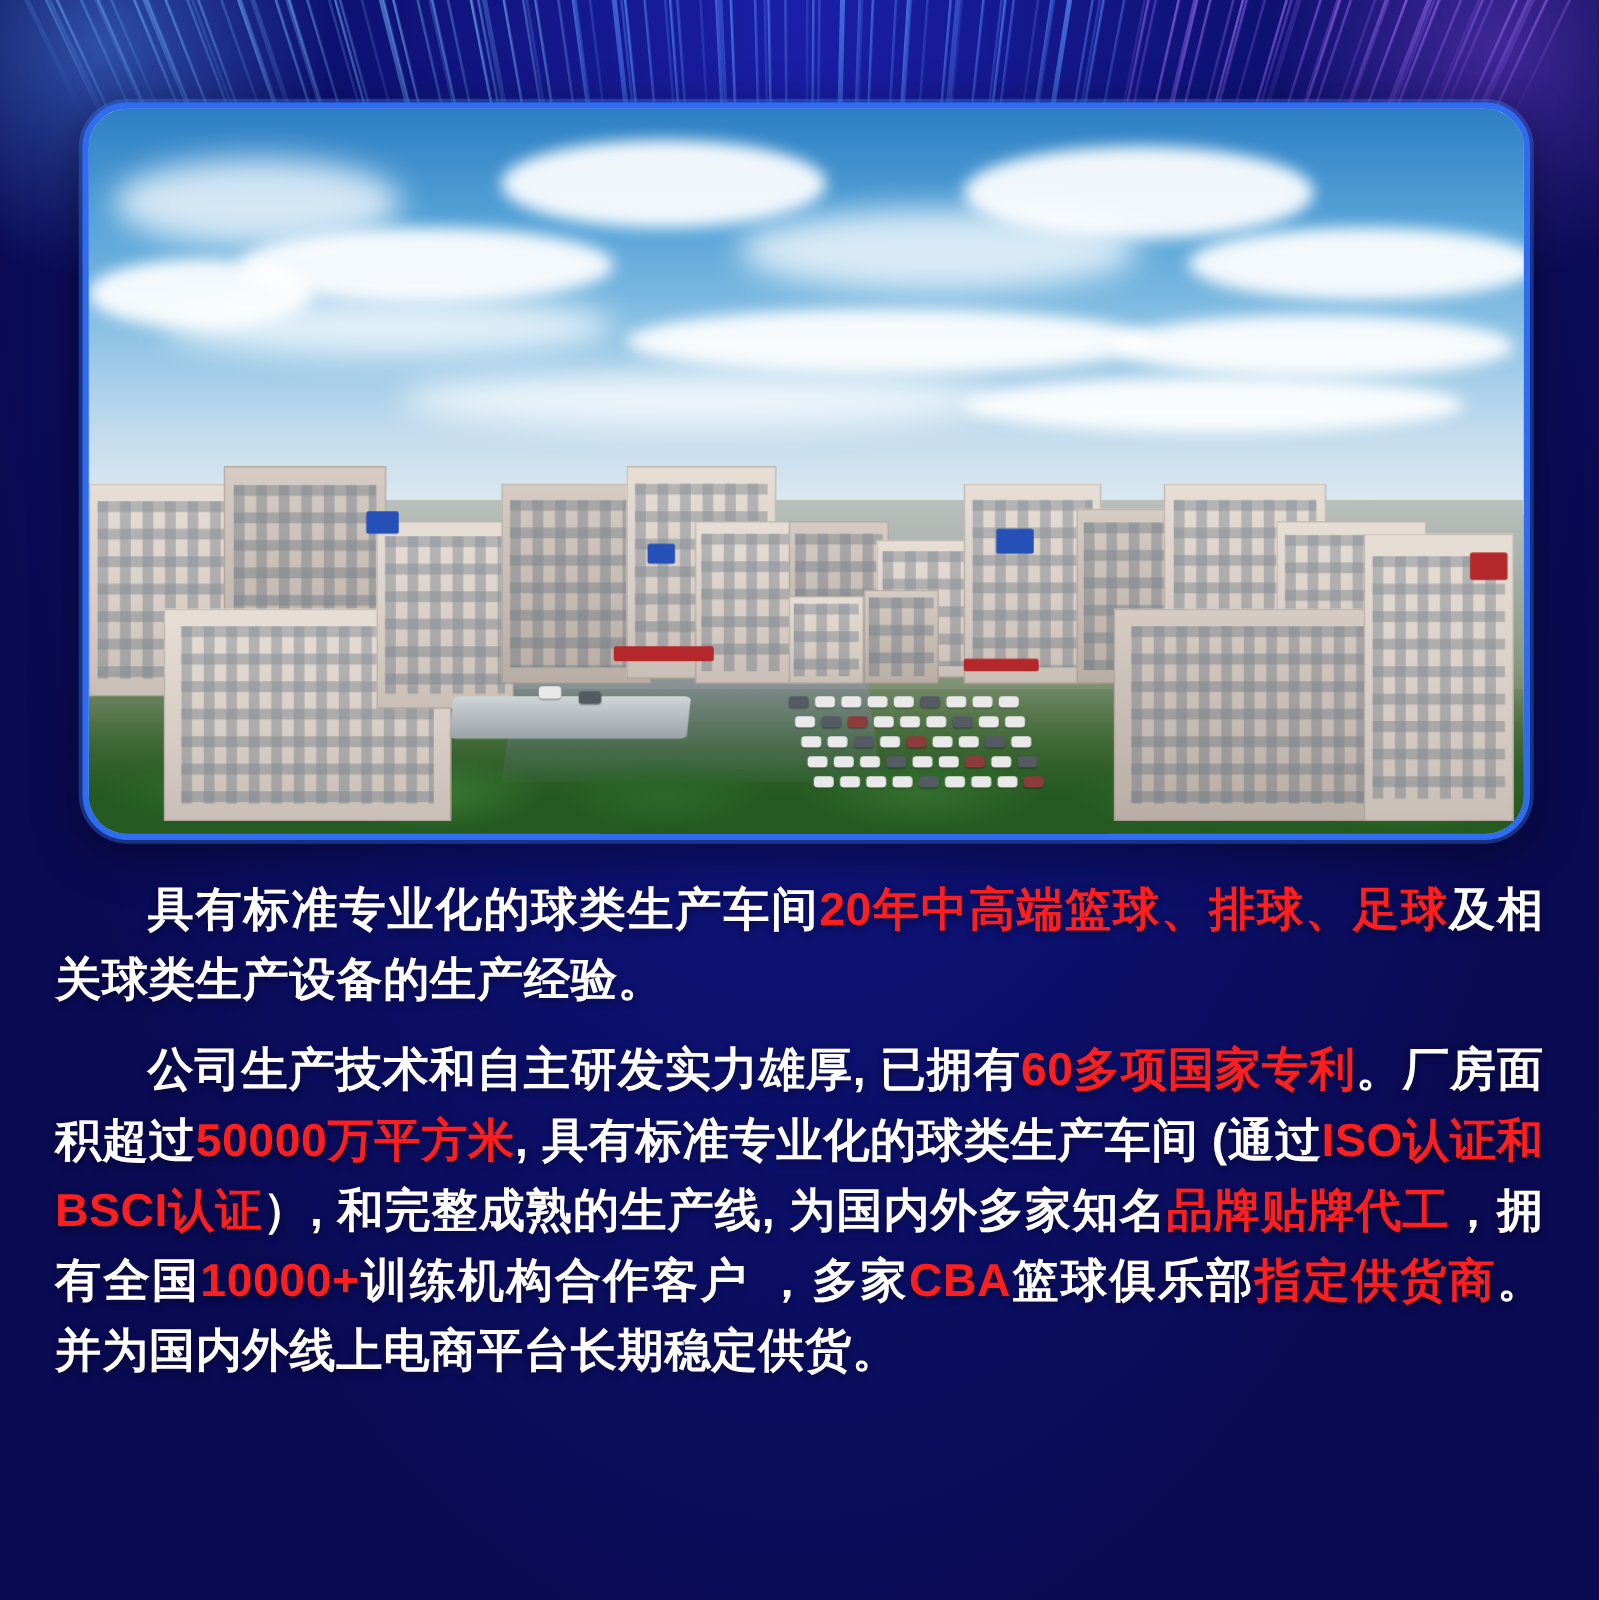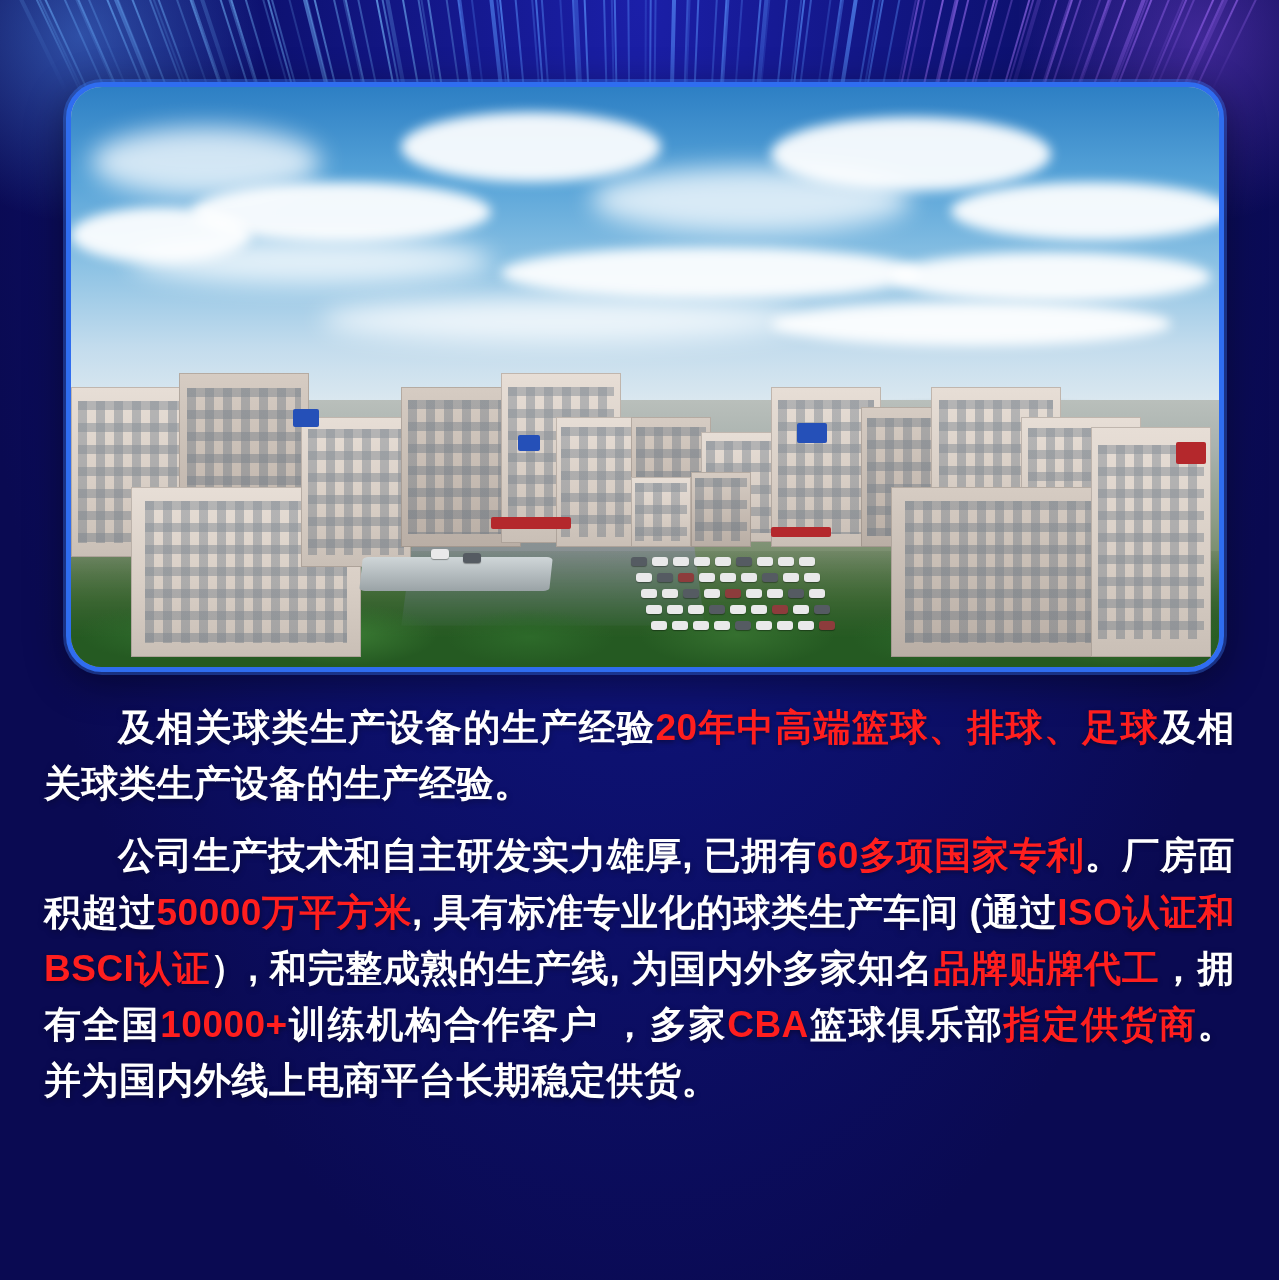--- a/index.html
+++ b/index.html
@@ -412,17 +412,17 @@
         <div class="car" style="left: 685px; top: 534px; width: 16px; height: 9px;"></div>
         <div class="car" style="left: 706px; top: 534px; width: 16px; height: 9px;"></div>
         <div class="car" style="left: 727px; top: 534px; width: 16px; height: 9px;"></div>
         <div class="car r" style="left: 748px; top: 534px; width: 16px; height: 9px;"></div>
         <div class="car" style="left: 360px; top: 462px; width: 18px; height: 10px;"></div>
         <div class="car d" style="left: 392px; top: 466px; width: 18px; height: 10px;"></div>
       </div>
   </div>
 
   <div class="copy">
-    <p id="p1"><span>及相关球类生产设备的生产经验</span><span class="hl">20年中高端篮球、排球、足球</span><span>及相关球类生产设备的生产经验。</span></p>
+    <p id="p1"><span>具有标准专业化的球类生产车间</span><span class="hl">20年中高端篮球、排球、足球</span><span>及相关球类生产设备的生产经验。</span></p>
     <p id="p2"><span>公司生产技术和自主研发实力雄厚, 已拥有</span><span class="hl">60多项国家专利</span><span>。厂房面积超过</span><span class="hl">50000万平方米</span><span>, 具有标准专业化的球类生产车间 (通过</span><span class="hl">ISO认证和BSCI认证</span><span>）, 和完整成熟的生产线, 为国内外多家知名</span><span class="hl">品牌贴牌代工</span><span>，拥有全国</span><span class="hl">10000+</span><span>训练机构合作客户 ，多家</span><span class="hl">CBA</span><span>篮球俱乐部</span><span class="hl">指定供货商</span><span>。并为国内外线上电商平台长期稳定供货。</span></p>
   </div>
 
 </div>
 
 </body></html>

